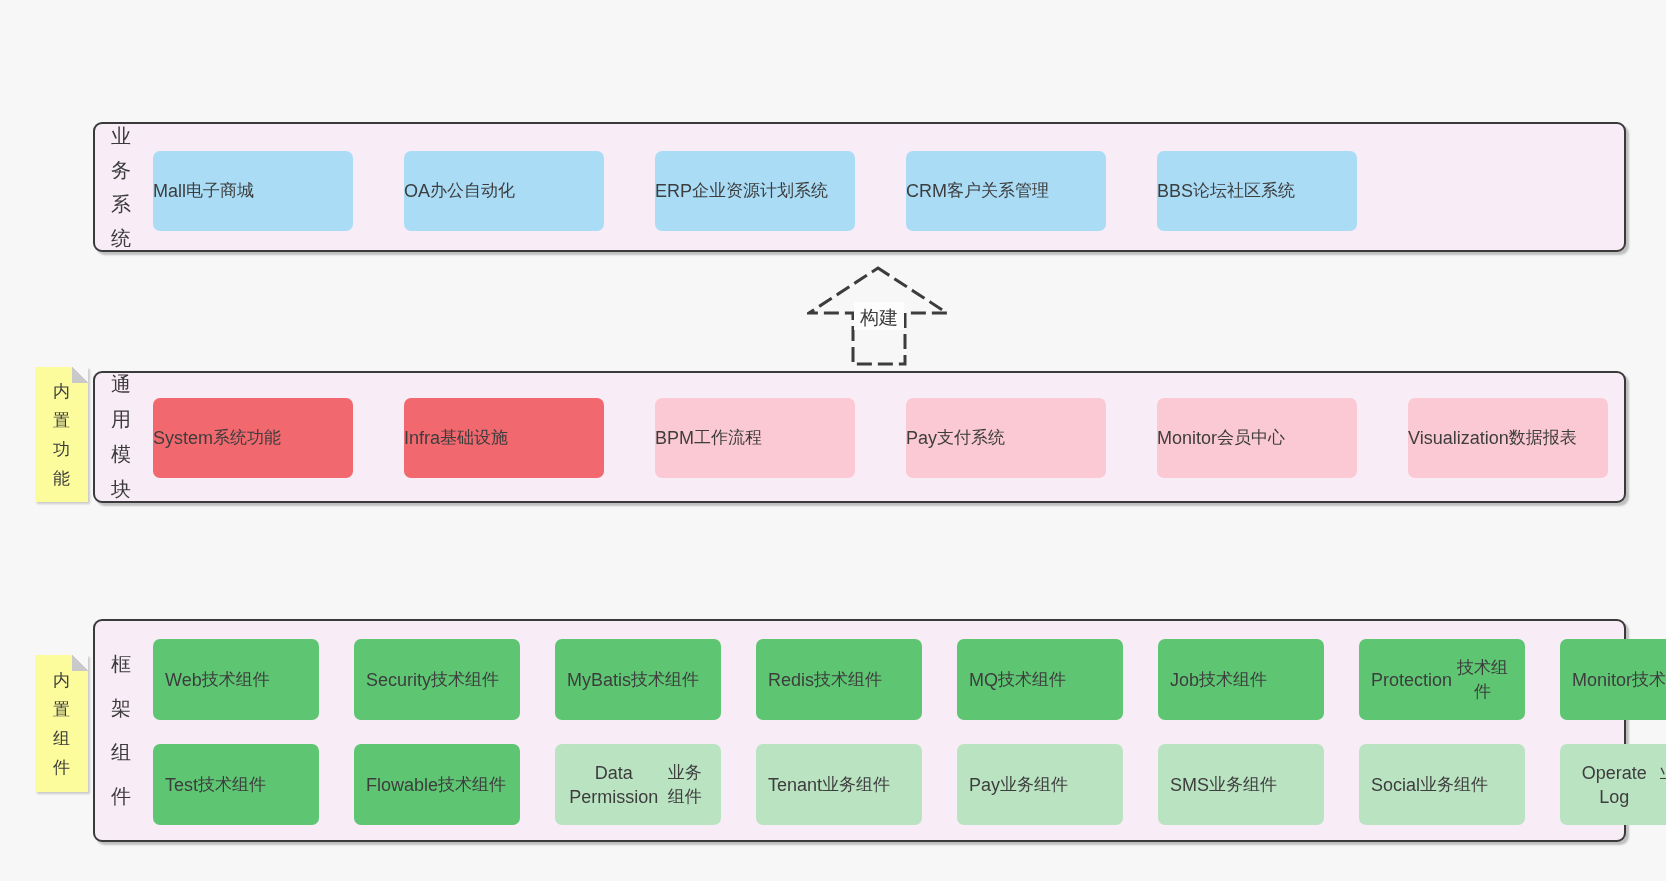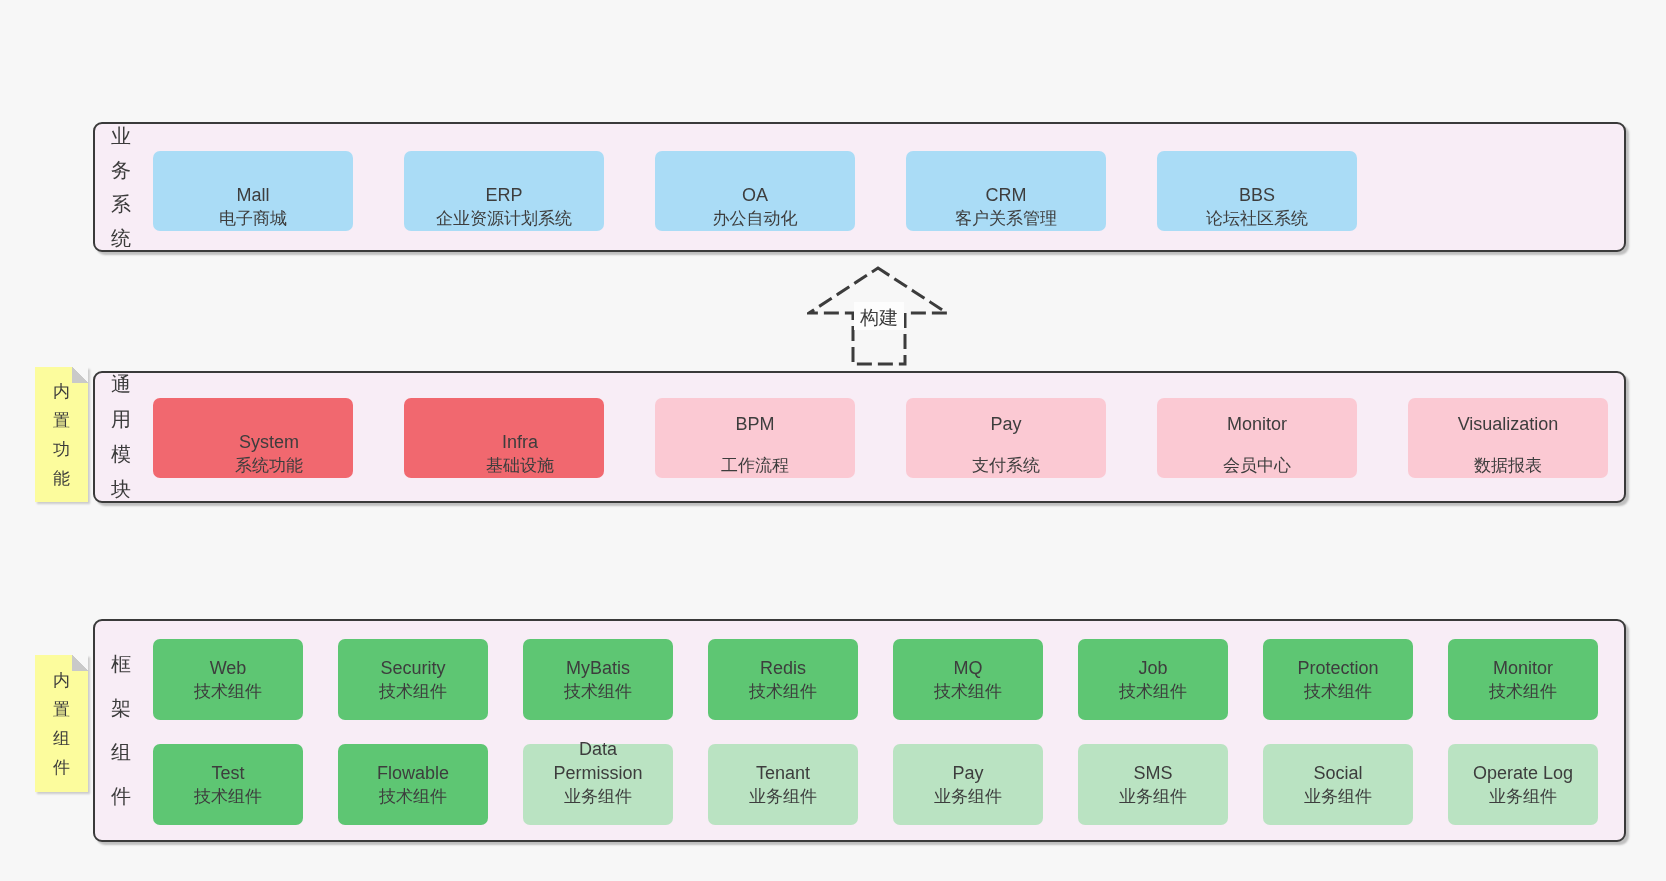--- a/index.html
+++ b/index.html
@@ -52,35 +52,34 @@
     left:58px;
     display:flex;
   }
   #c1 .box-row{top:27px;gap:51px;}
   #c2 .box-row{top:25px;gap:51px;}
   #c3 .row-0{top:18px;gap:35px;}
   #c3 .row-1{top:123px;gap:35px;}
 
   .box{
     display:flex;
-    flex-direction:column;
     align-items:center;
-    justify-content:flex-end;
+    justify-content:flex-start;
     text-align:center;
     border-radius:7px;
     box-sizing:border-box;
   }
   #c1 .box,#c2 .box{width:200px;height:80px;}
-  #c3 .box{width:150px;height:81px;padding:16px 12px;}
+  #c3 .box{width:166px;height:81px;padding:16px 12px;}
   .box .en{font-size:18px;line-height:24px;}
   .box .zh{font-size:17px;line-height:24px;}
 
   .box.blue{background:var(--blue-box,#aadcf6);}
-  .box.red{background:var(--red-box,#f1686f);padding-left:32px;}
-  .box.pink{background:var(--pink-box,#fbc9d3);gap:18px;}
+  .box.red{background:var(--red-box,#f1686f);}
+  .box.pink{background:var(--pink-box,#fbc9d3);}
   .box.green{background:var(--green-box,#5ec673);}
   .box.lightgreen{background:var(--light-green-box,#bae3c2);}
 
   .sticky{
     position:absolute;
     left:35px;
     width:53px;
     background:var(--sticky-fill,#fcfc9d);
     box-shadow:2px 2px 2px rgba(0,0,0,.18);
   }
@@ -123,26 +122,26 @@
         <span>务</span>
         <span>系</span>
         <span>统</span>
       </div>
     <div class="box-row row-0">
         <div class="box blue">
           <span class="en">Mall</span>
           <span class="zh">电子商城</span>
         </div>
         <div class="box blue">
+          <span class="en">OA</span>
+          <span class="zh">办公自动化</span>
+        </div>
+        <div class="box blue">
           <span class="en">ERP</span>
           <span class="zh">企业资源计划系统</span>
-        </div>
-        <div class="box blue">
-          <span class="en">OA</span>
-          <span class="zh">办公自动化</span>
         </div>
         <div class="box blue">
           <span class="en">CRM</span>
           <span class="zh">客户关系管理</span>
         </div>
         <div class="box blue">
           <span class="en">BBS</span>
           <span class="zh">论坛社区系统</span>
         </div>
       </div>

